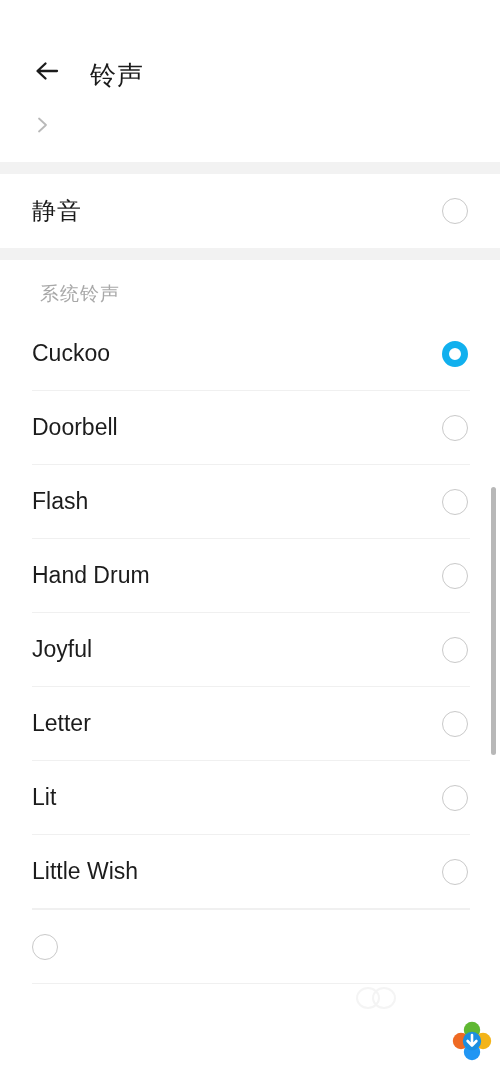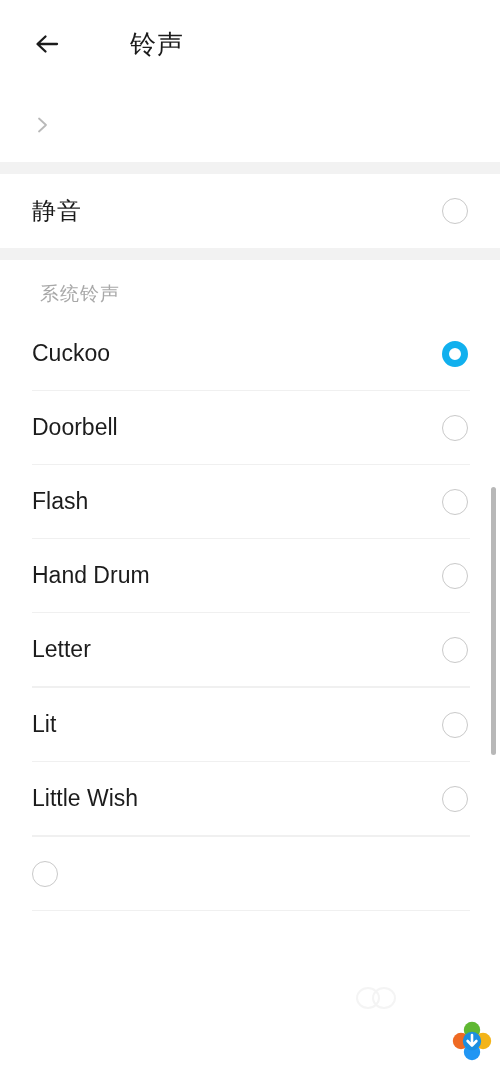--- a/index.html
+++ b/index.html
@@ -17,24 +17,23 @@
     width: 500px;
     height: 1065px;
     background: #ffffff;
     overflow: hidden;
   }
 
   
   .header {
     height: 88px;
     display: flex;
-    align-items: center;
+    align-items: flex-end;
     padding-left: 30px;
     background: #ffffff;
-    gap: 40px;
   }
   .back-arrow {
     width: 34px;
     height: 34px;
     display: flex;
     align-items: center;
     justify-content: center;
     cursor: pointer;
     flex: 0 0 auto;
   }
@@ -219,24 +218,28 @@
         <div class="row-label">Flash</div>
         <div class="radio"></div>
       </div>
       <div class="divider"></div>
       <div class="row">
         <div class="row-label">Hand Drum</div>
         <div class="radio"></div>
       </div>
       <div class="divider"></div>
       <div class="row">
+        <div class="row-label">Joyful</div>
+        <div class="radio"></div>
+      </div>
+      <div class="divider"></div>
+      <div class="row">
         <div class="row-label">Letter</div>
         <div class="radio"></div>
       </div>
-      <div class="divider"></div>
       <div class="divider"></div>
       <div class="row">
         <div class="row-label">Lit</div>
         <div class="radio"></div>
       </div>
       <div class="divider"></div>
       <div class="row">
         <div class="row-label">Little Wish</div>
         <div class="radio"></div>
       </div>

